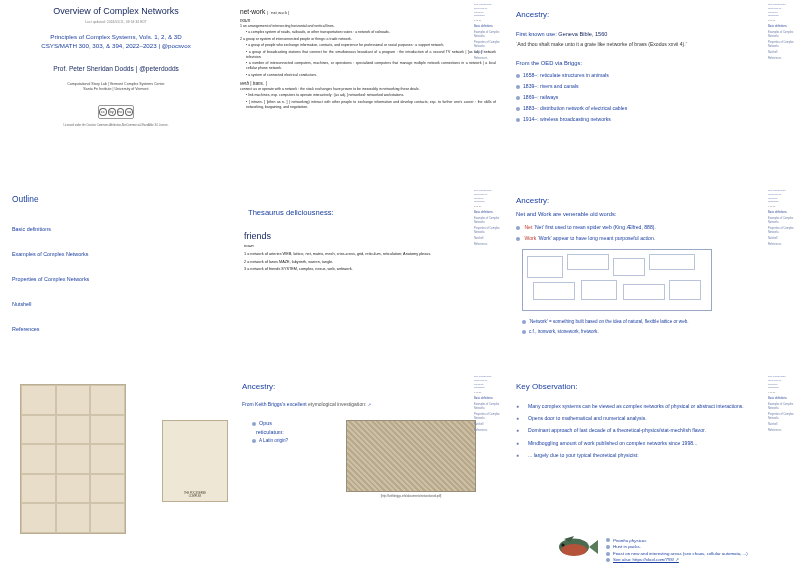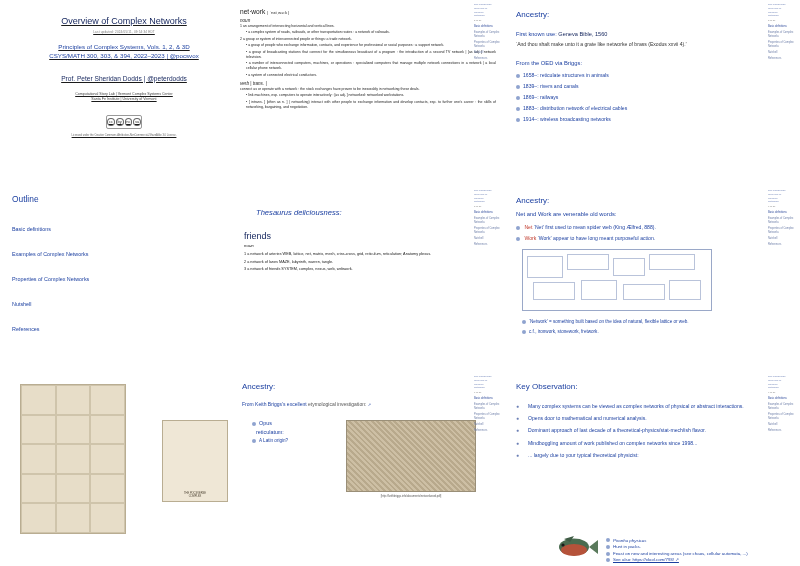--- a/index.html
+++ b/index.html
@@ -5,21 +5,21 @@
   html,body{margin:0;padding:0;background:#ffffff;}
   body{width:800px;height:566px;overflow:hidden;font-family:"Liberation Sans",sans-serif;color:#1a1a1a;}
   .deck{position:relative;width:800px;height:566px;}
   .slide{position:absolute;box-sizing:border-box;overflow:hidden;background:#ffffff;}
   .sidebar{position:absolute;top:0;right:0;width:34px;height:100%;font-size:2.6px;line-height:1.5;color:#3a4a7a;padding:3px 2px 0 2px;box-sizing:border-box;}
   .sb-title{color:#6b7fb5;font-size:2.5px;margin-bottom:1px;}
   .sb-count{color:#8a8a8a;font-size:2.4px;margin-bottom:2px;}
   .sb-item{margin-bottom:2.2px;color:#2f4b9b;}
   .sb-item.muted{color:#6d7ea8;}
   
-  .s1{left:8px;top:0;width:232px;height:186px;padding:10px 8px;text-decoration:underline;}
+  .s1{left:0;top:0;width:232px;height:186px;padding:0 8px;}
   .s1 h1{font-size:9px;font-weight:normal;text-align:center;margin:6px 0 4px;color:#13245c;}
   .s1 .upd{font-size:3px;text-align:center;color:#777;margin-bottom:8px;letter-spacing:.2px;}
   .s1 .sub{font-size:6.2px;text-align:center;color:#1b3fa0;line-height:1.5;margin-bottom:10px;}
   .s1 .author{font-size:6.6px;text-align:center;color:#13245c;margin:14px 0 10px;}
   .s1 .affil{font-size:3.6px;text-align:center;color:#444;line-height:1.6;margin-bottom:12px;}
   .cc{width:34px;height:12px;margin:0 auto;border:1px solid #999;border-radius:2px;display:flex;align-items:center;justify-content:center;gap:1px;background:#fff;}
   .cc span{display:inline-block;width:6px;height:6px;border-radius:50%;border:1px solid #666;font-size:4px;line-height:6px;text-align:center;color:#333;}
   .s1 .lic{font-size:2.6px;text-align:center;color:#666;margin-top:5px;}
   
   .s2{left:232px;top:0;width:274px;height:186px;padding:8px 10px 0 8px;}
@@ -36,21 +36,21 @@
   .s3 .quote{font-size:5.1px;color:#333;line-height:1.45;margin-bottom:12px;}
   .s3 .via{font-size:5.8px;color:#1b3fa0;margin-bottom:6px;}
   .s3 ul{margin:0;padding:0;list-style:none;}
   .s3 li{font-size:5.1px;color:#1b3fa0;margin-bottom:5px;}
   
   .s4{left:0;top:180px;width:232px;height:186px;padding:10px 12px;}
   .s4 h2{font-size:8.4px;color:#1b3fa0;font-weight:normal;margin:4px 0 22px;}
   .s4 .oitem{font-size:5.4px;color:#1b3fa0;margin-bottom:19px;}
   
   .s5{left:232px;top:186px;width:274px;height:186px;padding:8px 12px;}
-  .s5 .th{font-size:7.6px;color:#1b3fa0;margin:14px 12px 14px;font-style:italic;}
+  .s5 .th{font-size:7.6px;color:#1b3fa0;margin:14px 4px 14px;}
   .s5 .word{font-size:9px;color:#13245c;margin-bottom:2px;}
   .s5 .pos{font-size:4.4px;font-style:italic;margin-bottom:4px;}
   .s5 p{margin:0 0 2px;font-size:3.8px;line-height:1.5;}
   
   .s6{left:506px;top:186px;width:294px;height:186px;padding:8px 10px;}
   .s6 .sub2{font-size:5.8px;color:#1b3fa0;margin-bottom:7px;}
   .s6 .bl{font-size:5.1px;color:#1b3fa0;line-height:1.45;margin-bottom:4px;}
   .s6 .red{color:#c0392b;}
   .s6 .fig{width:188px;height:60px;border:1px solid #9aa8c8;margin:6px 0 8px 6px;position:relative;background:#fff;}
   .s6 .fig .cell{position:absolute;border:1px solid #b9c3da;}

